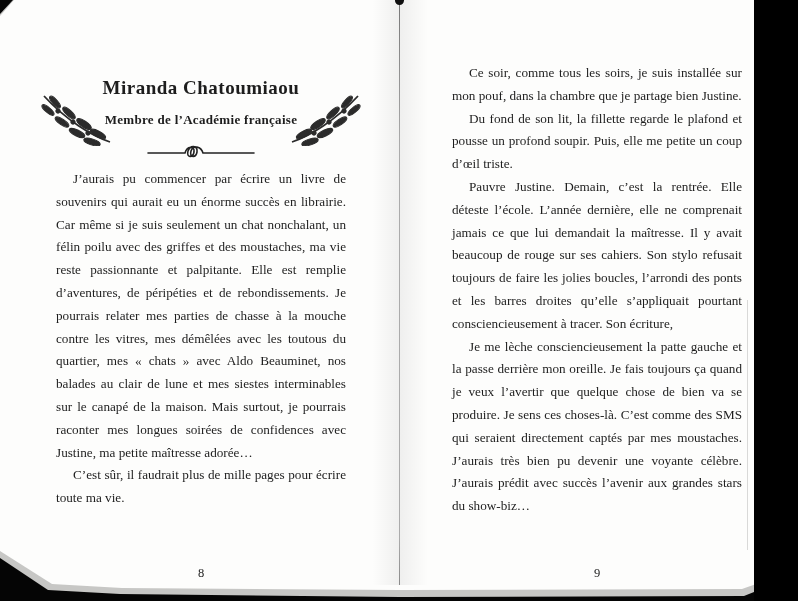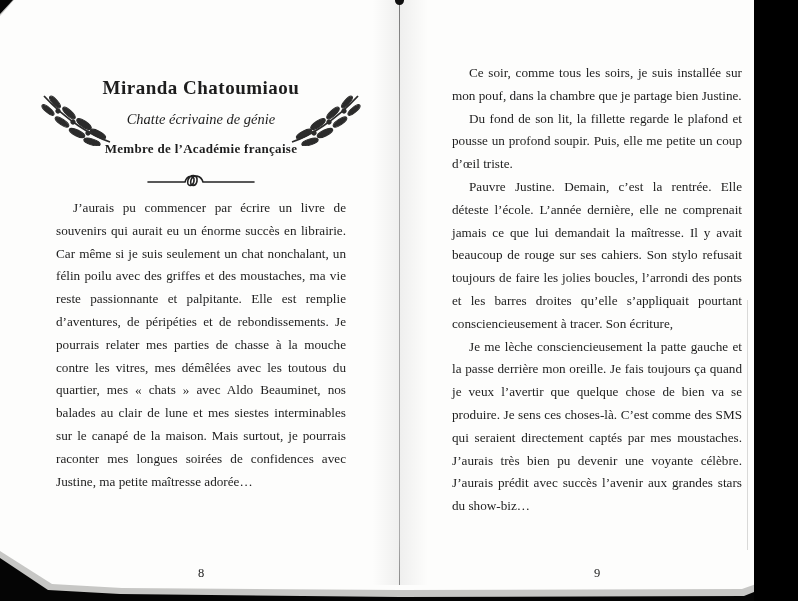--- a/index.html
+++ b/index.html
@@ -91,21 +91,20 @@
             <ellipse cx="59" cy="12" rx="7.5" ry="2.6" transform="rotate(-48 59 12)"></ellipse>
             <ellipse cx="66" c20="20" cy="20" rx="7.5" ry="2.6" transform="rotate(-40 66 20)"></ellipse>
             <circle cx="26" cy="43" r="2.2"></circle>
             <circle cx="41" cy="32" r="2.2"></circle>
             <circle cx="56" cy="21" r="2.2"></circle>
           </g>
         </svg>
       </span>
 
       <h1 class="chapter-title">Miranda Chatoumiaou</h1>
-      <div class="chapter-subtitle">Chatte écrivaine de génie</div>
       <div class="chapter-affiliation">Membre de l’Académie française</div>
 
       <span class="branch right">
         <svg width="74" height="56" viewBox="0 0 74 56" aria-hidden="true">
           <g fill="#2b2b2b" stroke="#2b2b2b">
             <path d="M4,52 C22,46 48,30 70,6" fill="none" stroke-width="1.8"></path>
             <ellipse cx="16" cy="44" rx="8.5" ry="3" transform="rotate(-28 16 44)"></ellipse>
             <ellipse cx="22" cy="52" rx="8.5" ry="3" transform="rotate(-18 22 52)"></ellipse>
             <ellipse cx="30" cy="34" rx="8.5" ry="3" transform="rotate(-34 30 34)"></ellipse>
             <ellipse cx="37" cy="43" rx="8.5" ry="3" transform="rotate(-26 37 43)"></ellipse>
@@ -121,20 +120,21 @@
       </span>
     </div>
 
     <div class="divider">
       <svg width="112" height="18" viewBox="0 0 112 18" aria-hidden="true">
         <path d="M3,10 L40,10 C42,3 50,2 49,9 C48,15 41,15 43,8 C45,2 53,2 52,9 C51,15 44,15 46,8 C48,2 56,3 58,10 L109,10" fill="none" stroke="#222" stroke-width="1.6" stroke-linecap="round"></path>
       </svg>
     </div>
 
     <p>J’aurais pu commencer par écrire un livre de souvenirs qui aurait eu un énorme succès en librairie. Car même si je suis seulement un chat nonchalant, un félin poilu avec des griffes et des moustaches, ma vie reste passionnante et palpitante. Elle est remplie d’aventures, de péripéties et de rebondissements. Je pourrais relater mes parties de chasse à la mouche contre les vitres, mes démêlées avec les toutous du quartier, mes « chats » avec Aldo Beauminet, nos balades au clair de lune et mes siestes interminables sur le canapé de la maison. Mais surtout, je pourrais raconter mes longues soirées de confidences avec Justine, ma petite maîtresse adorée…</p>
+    <p>C’est sûr, il faudrait plus de mille pages pour écrire toute ma vie.</p>
   </div>
 
   <div class="page-content right-content">
     <p>Ce soir, comme tous les soirs, je suis installée sur mon pouf, dans la chambre que je partage bien Justine.</p>
     <p>Du fond de son lit, la fillette regarde le plafond et pousse un profond soupir. Puis, elle me petite un coup d’œil triste.</p>
     <p>Pauvre Justine. Demain, c’est la rentrée. Elle déteste l’école. L’année dernière, elle ne comprenait jamais ce que lui demandait la maîtresse. Il y avait beaucoup de rouge sur ses cahiers. Son stylo refusait toujours de faire les jolies boucles, l’arrondi des ponts et les barres droites qu’elle s’appliquait pourtant consciencieusement à tracer. Son écriture,</p>
     <p>Je me lèche consciencieusement la patte gauche et la passe derrière mon oreille. Je fais toujours ça quand je veux l’avertir que quelque chose de bien va se produire. Je sens ces choses-là. C’est comme des SMS qui seraient directement captés par mes moustaches. J’aurais très bien pu devenir une voyante célèbre. J’aurais prédit avec succès l’avenir aux grandes stars du show-biz…</p>
   </div>
 
   <div class="folio folio-left">8</div>

